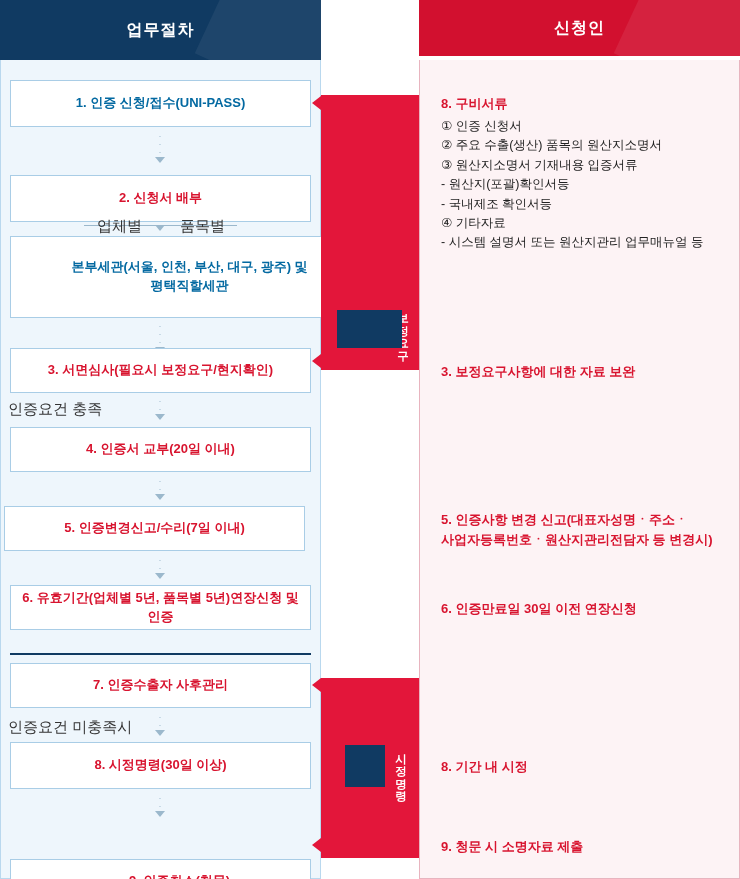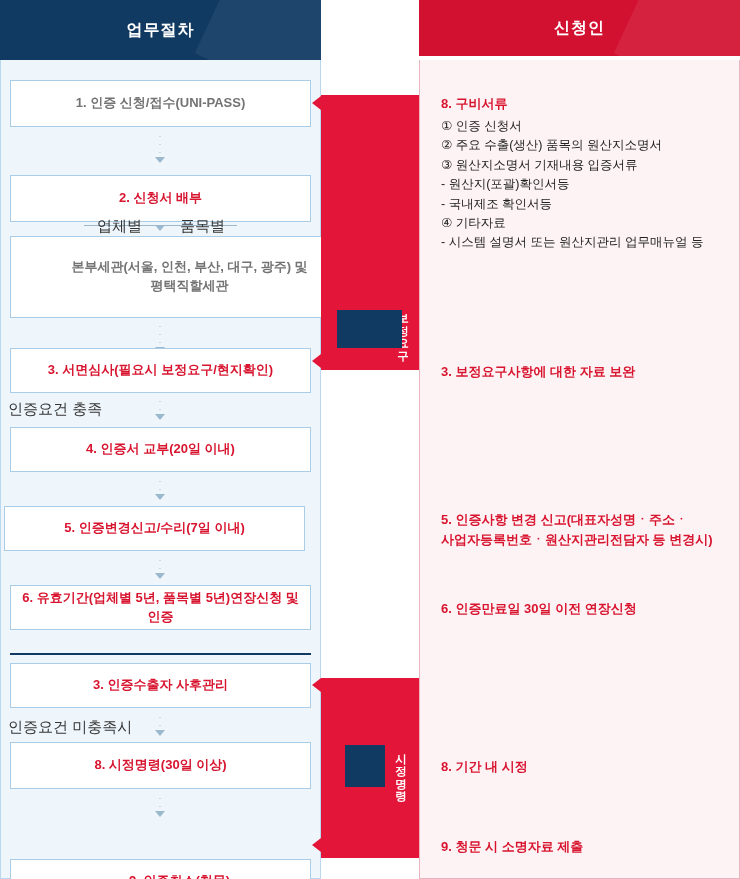--- a/index.html
+++ b/index.html
@@ -58,21 +58,21 @@
   .box {
     position: absolute;
     background: #ffffff;
     border: 1px solid #a9cde6;
     display: flex;
     align-items: center;
     justify-content: center;
     text-align: center;
     font-size: 13px;
     font-weight: bold;
-    color: #737373;
+    color: #0369a1;
     line-height: 1.45;
     padding: 4px 6px;
   }
   .box.red-title { color: #d8142f; }
 
   .arrow-down {
     position: absolute;
     width: 14px;
     text-align: center;
     color: #8aa8bd;
@@ -244,21 +244,21 @@
     <div class="arrow-down" style="left:153px; top:556px;">
       <span class="dot">·</span>
         <span class="dot">·</span>
         <span class="tri"></span>
     </div>
 
     <div class="box red-title" style="left:10px; top:585px; width:301px; height:45px;">6. 유효기간(업체별 5년, 품목별 5년)연장신청 및 인증</div>
 
     <div class="divider" style="left:10px; top:653px; width:301px;"></div>
 
-    <div class="box red-title" style="left:10px; top:663px; width:301px; height:45px;">3. 인증수출자 사후관리</div>
+    <div class="box red-title" style="left:10px; top:663px; width:301px; height:45px;">7. 인증수출자 사후관리</div>
 
     <div class="side-label" style="left:8px; top:718px;">인증요건 미충족시</div>
     <div class="arrow-down" style="left:153px; top:713px;">
       <span class="dot">·</span>
         <span class="dot">·</span>
         <span class="tri"></span>
     </div>
 
     <div class="box red-title" style="left:10px; top:742px; width:301px; height:47px;">8. 시정명령(30일 이상)</div>
 

